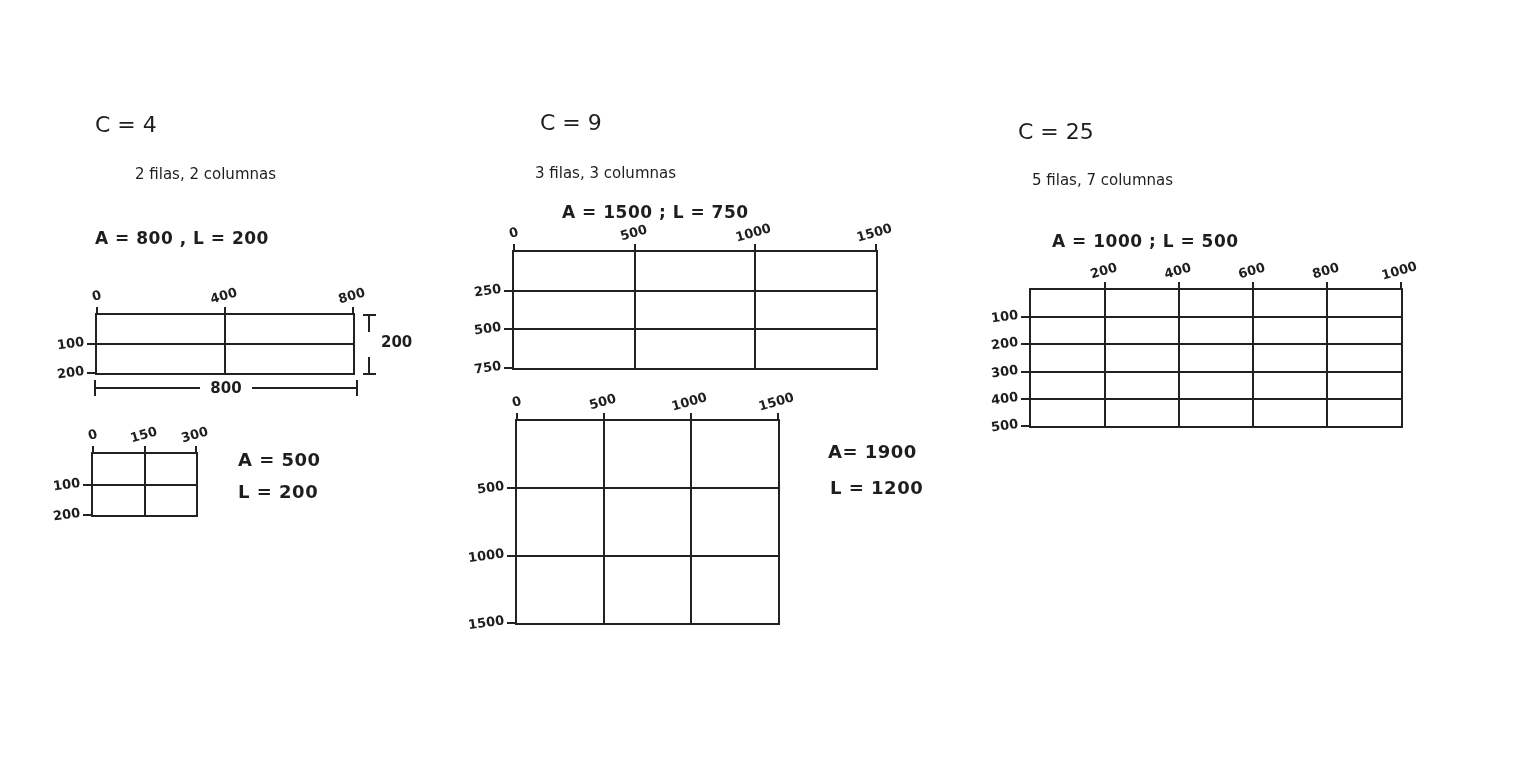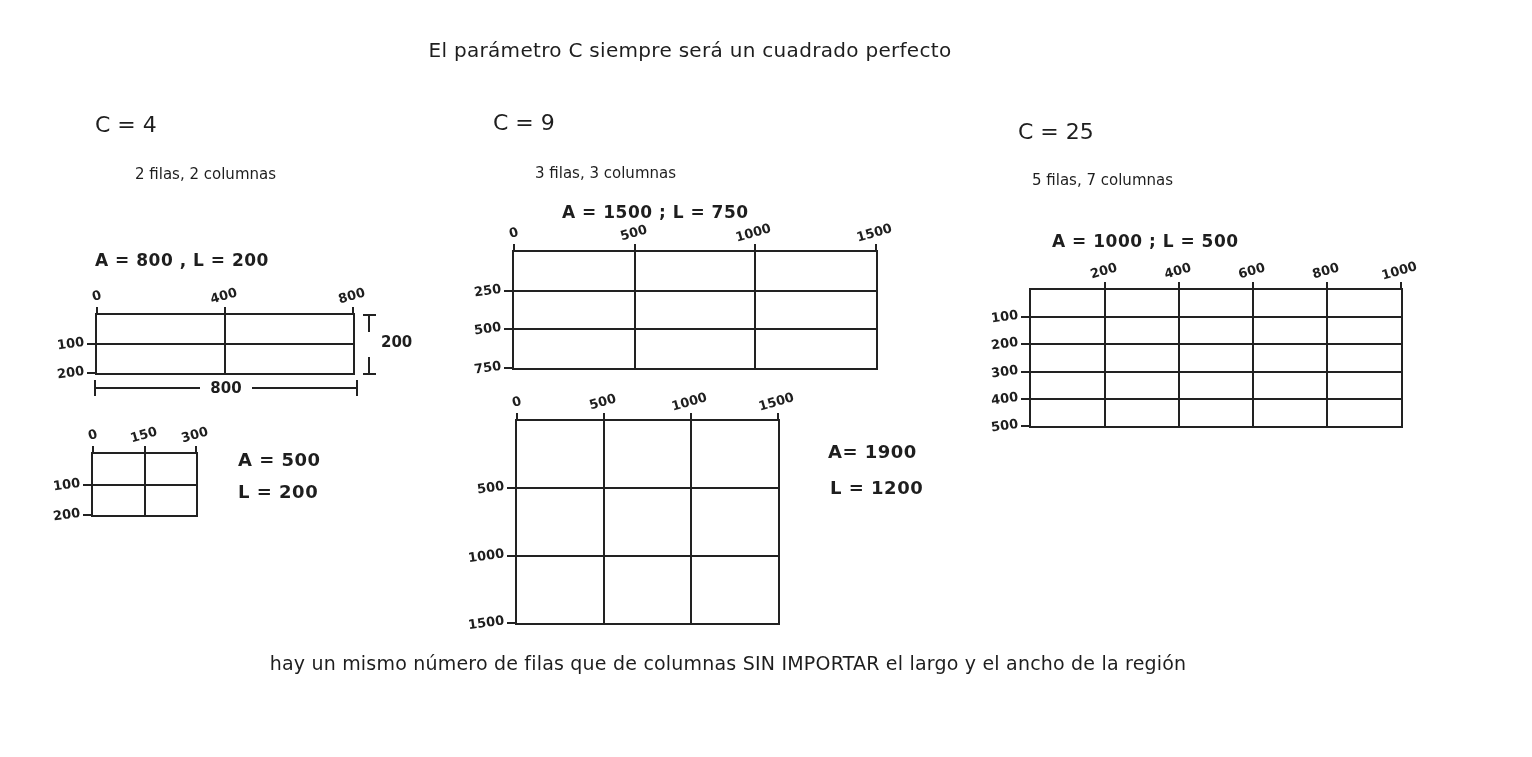--- a/index.html
+++ b/index.html
@@ -41,25 +41,24 @@
   .mv-stem{width:2px;height:16px;background:#222;}
   .mv-space{flex:1;}
 
   .footer{position:absolute;left:198px;top:646px;width:1060px;text-align:center;font-size:19px;line-height:34px;letter-spacing:.2px;}
 </style>
 </head>
 <body>
 
 <div class="canvas">
 
-  <div class="title">El parámetro C siempre será un cuadrado perfecto</div>
 
   <div class="heading" style="left:95px;top:112px">C = 4</div>
   <div class="subtitle" style="left:135px;top:165px">2 filas, 2 columnas</div>
-  <div class="note" style="left:95px;top:250px">A = 800 ,   L = 200</div>
+  <div class="note" style="left:95px;top:228px">A = 800 ,   L = 200</div>
 
   <div class="grid" style="left:95px;top:313px;width:260px;height:62px">
       <div class="vline" style="left: 50%;"></div>
       <div class="hline" style="top: 50%;"></div>
       <div class="xtickmark" style="left: 0%;"></div>
       <div class="xtick" style="left: 0%;">0</div>
       <div class="xtickmark" style="left: 50%;"></div>
       <div class="xtick" style="left: 50%;">400</div>
       <div class="xtickmark" style="left: 100%;"></div>
       <div class="xtick" style="left: 100%;">800</div>
@@ -96,21 +95,21 @@
       <div class="xtickmark" style="left: 100%;"></div>
       <div class="xtick" style="left: 100%;">300</div>
       <div class="ytickmark" style="top: 50%;"></div>
       <div class="ytick" style="top: 50%;">100</div>
       <div class="ytickmark" style="top: 100%;"></div>
       <div class="ytick" style="top: 100%;">200</div>
     </div>
   <div class="side-note" style="left:238px;top:449px">A = 500</div>
   <div class="side-note" style="left:238px;top:481px">L = 200</div>
 
-  <div class="heading" style="left:493px;top:110px">C = 9</div>
+  <div class="heading" style="left:540px;top:110px">C = 9</div>
   <div class="subtitle" style="left:535px;top:164px">3 filas, 3 columnas</div>
   <div class="note" style="left:562px;top:202px">A = 1500 ;   L = 750</div>
 
   <div class="grid" style="left:512px;top:250px;width:366px;height:120px">
       <div class="vline" style="left: 33.3333%;"></div>
       <div class="vline" style="left: 66.6667%;"></div>
       <div class="hline" style="top: 33.3333%;"></div>
       <div class="hline" style="top: 66.6667%;"></div>
       <div class="xtickmark" style="left: 0%;"></div>
       <div class="xtick" style="left: 0%;">0</div>
@@ -180,16 +179,15 @@
       <div class="ytick" style="top: 40%;">200</div>
       <div class="ytickmark" style="top: 60%;"></div>
       <div class="ytick" style="top: 60%;">300</div>
       <div class="ytickmark" style="top: 80%;"></div>
       <div class="ytick" style="top: 80%;">400</div>
       <div class="ytickmark" style="top: 100%;"></div>
       <div class="ytick" style="top: 100%;">500</div>
     </div>
 
   <div class="footer">
-    <div>hay un mismo número de filas que de columnas SIN IMPORTAR el largo y el ancho de la región</div>
   </div>
 
 </div>
 
 </body></html>

